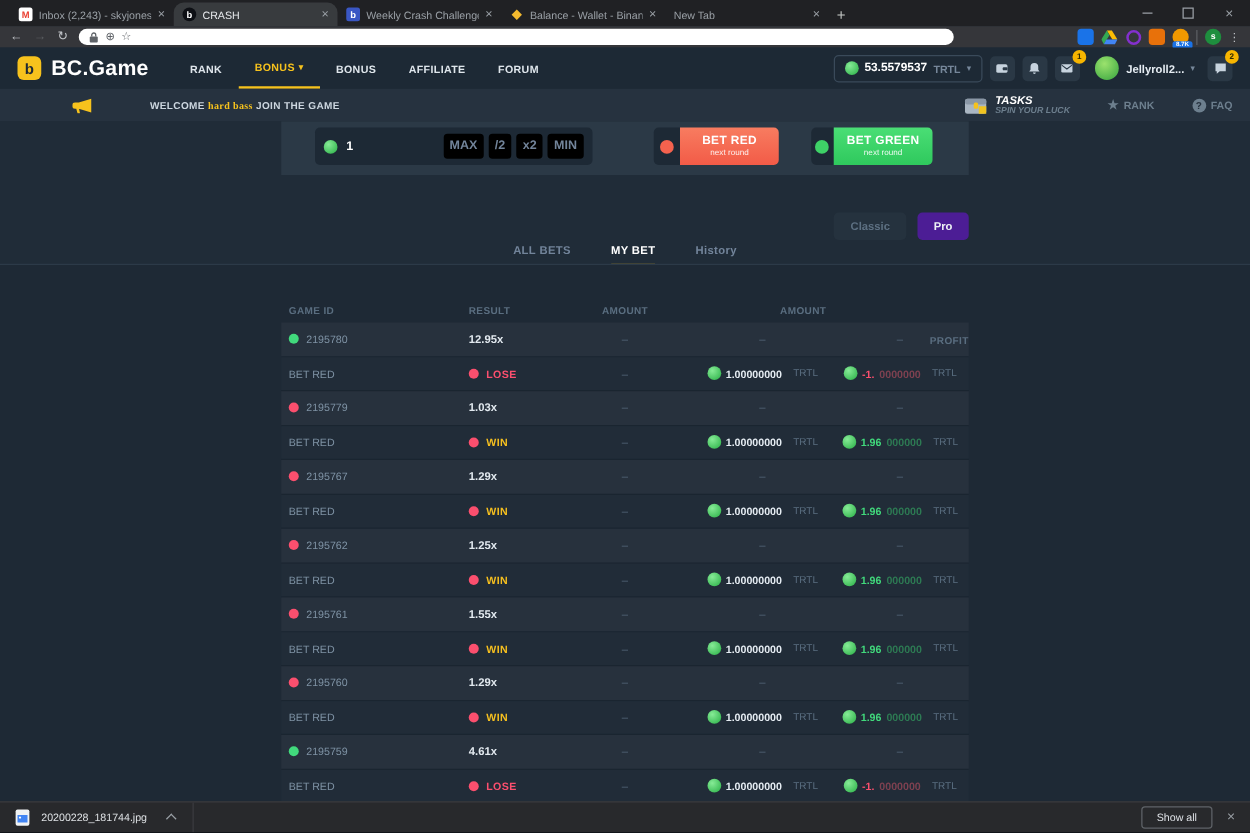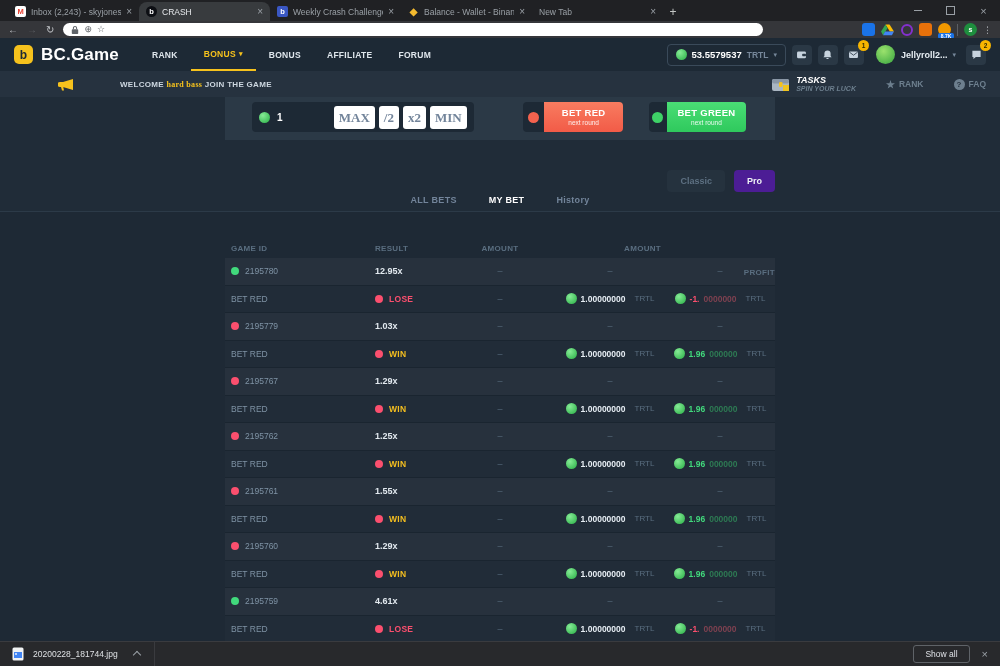--- a/index.html
+++ b/index.html
@@ -71,21 +71,21 @@
   .tasks-t2{font-size:7px;color:#6d7f8e;font-weight:bold;}
   .bnr-link{display:flex;align-items:center;gap:4px;color:#6d7f8e;font-size:8.5px;font-weight:bold;margin-left:30px;}
   .star{font-size:10px;}
   .qmark{width:11px;height:11px;border-radius:50%;background:#6d7f8e;color:#26323f;font-size:8px;font-weight:bold;display:flex;align-items:center;justify-content:center;}
   
   .content{position:absolute;top:97px;left:0;right:0;bottom:25px;background:#202c38;overflow:hidden;}
   .panel{width:550px;height:43px;margin:0 auto;background:#2b3946;position:relative;}
   .betrow{position:absolute;left:27px;right:29px;top:5px;height:30px;display:flex;align-items:center;}
   .input-group{width:224px;height:30px;background:#1d2935;border-radius:4px;display:flex;align-items:center;padding:0 7px;gap:4px;box-sizing:border-box;}
   .input-val{font-size:10px;color:#fff;font-weight:bold;flex:1;margin-left:3px;}
-  .mini-btn{background:#ffffff;color:#72849a;font-size:13px;font-weight:bold;padding:5px 5px;border-radius:3px;line-height:1;font-family:Liberation Serif, serif;}
+  .mini-btn{background:#000000;color:#72849a;font-size:10px;font-weight:bold;padding:5px 5px;border-radius:3px;line-height:1;}
   .sp1{width:50px;}
   .sp2{width:26px;}
   .sidepill{width:21px;height:30px;background:#1d2935;border-radius:4px 0 0 4px;display:flex;align-items:center;justify-content:center;flex:none;}
   .ind{width:11px;height:11px;border-radius:50%;}
   .ind.red{background:#f4624e;}
   .ind.green{background:#3ed167;}
   .betbtn{width:80px;height:30px;border-radius:0 4px 4px 0;display:flex;flex-direction:column;align-items:center;justify-content:center;color:#fff;line-height:1.2;}
   .betbtn .t1{font-size:9.5px;font-weight:bold;letter-spacing:.3px;}
   .betbtn .t2{font-size:6.5px;opacity:.9;}
   .betbtn.red{background:linear-gradient(180deg,#f87c60,#f25b47);}

